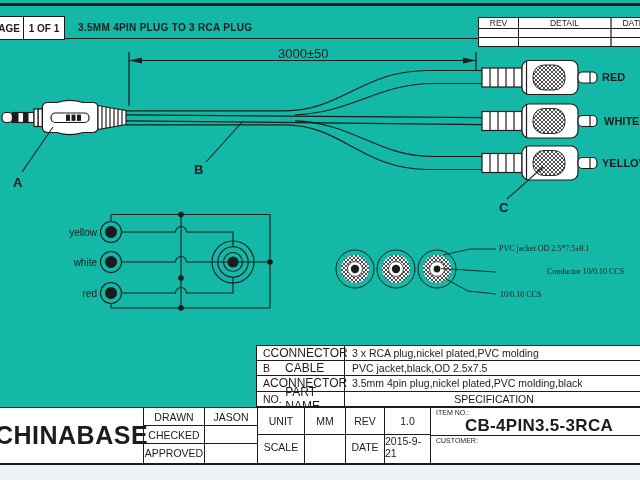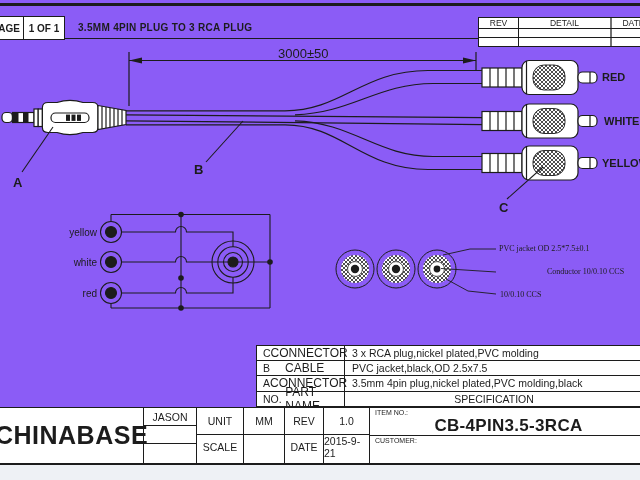--- a/index.html
+++ b/index.html
@@ -1,16 +1,16 @@
 <!DOCTYPE html>
 <html><head>
 <meta charset="utf-8">
 <style>
   html,body{margin:0;padding:0;background:#fff;}
-  #sheet{position:relative;width:640px;height:480px;background:#8b5cf6;overflow:hidden;
+  #sheet{position:relative;width:640px;height:480px;background:#14b8a6;overflow:hidden;
          font-family:"Liberation Sans",sans-serif;color:#1c1c1c;}
   .txt{position:absolute;white-space:nowrap;color:#1c1c1c;}
   svg{position:absolute;left:0;top:0;}
   
   .pagebox{position:absolute;left:-20px;top:16px;height:22px;border:1.5px solid #1c1c1c;
            display:flex;align-items:stretch;background:#fff;}
   .pagebox .cell{display:flex;align-items:center;font-size:10px;font-weight:bold;}
   .pagebox .c1{width:39px;justify-content:flex-end;padding-right:3px;border-right:1.5px solid #1c1c1c;}
   .pagebox .c2{width:40px;justify-content:center;}
   .doc-title{left:78px;top:22px;font-size:10px;font-weight:bold;letter-spacing:.3px;}
@@ -271,20 +271,25 @@
         <span class="pname">PART NAME</span>
       </div>
       <div class="pspec center">SPECIFICATION</div>
     </div>
   </div>
 
   <div class="tblock">
     <div class="tb-col company">
       <span>CHINABASE</span>
     </div>
+    <div class="tb-col" style="width:60px;">
+      <div class="r3">DRAWN</div>
+      <div class="r3">CHECKED</div>
+      <div class="r3">APPROVED</div>
+    </div>
     <div class="tb-col" style="width:52px;">
       <div class="r3">JASON</div>
       <div class="r3"></div>
       <div class="r3"></div>
     </div>
     <div class="tb-col" style="width:46px;">
       <div class="r2">UNIT</div>
       <div class="r2">SCALE</div>
     </div>
     <div class="tb-col" style="width:40px;">

